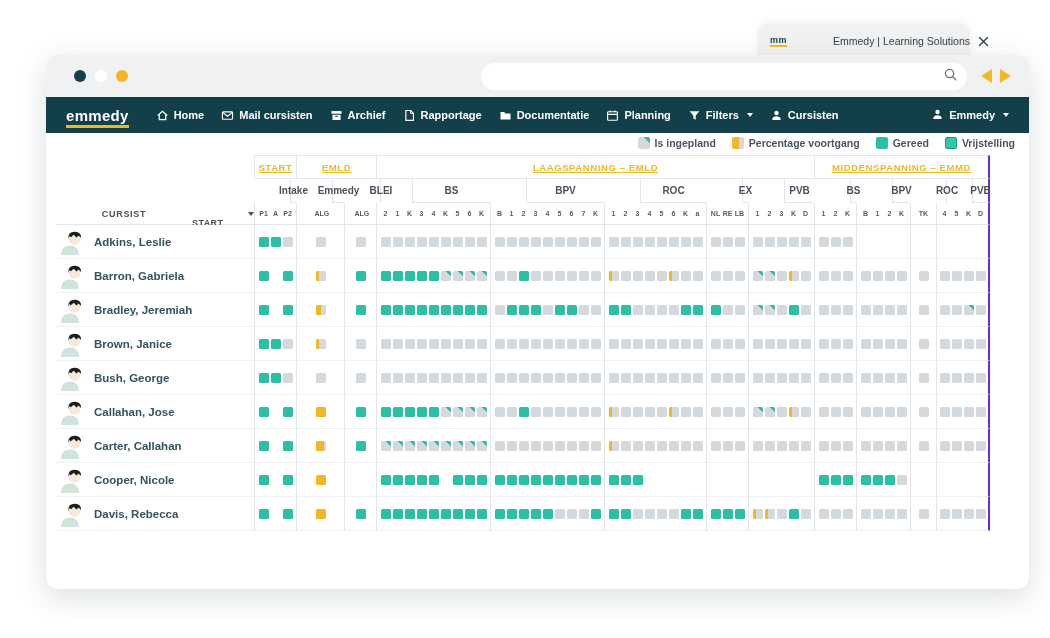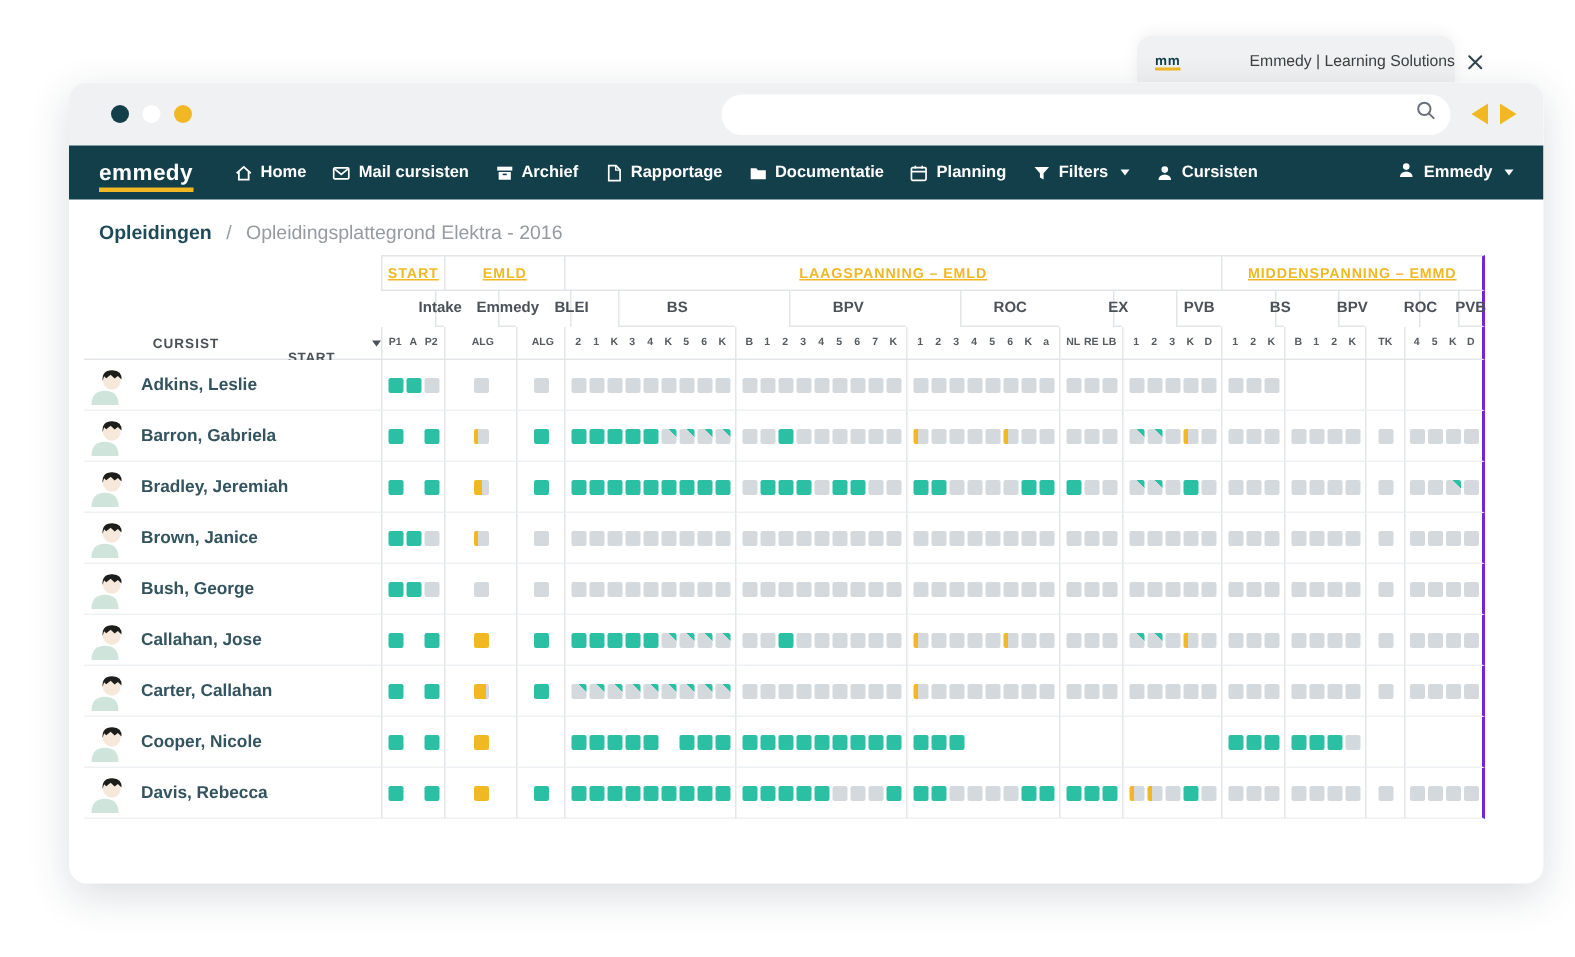--- a/index.html
+++ b/index.html
@@ -199,26 +199,39 @@
     <span class="nav-right">
       <span><svg width="13" height="13" viewBox="0 0 16 16">
             <circle cx="8" cy="5" r="2.7" fill="#fff"></circle>
             <path d="M2.8 13.6 A5.2 4.6 0 0 1 13.2 13.6 Z" fill="#fff"></path>
           </svg></span>
       <span>Emmedy</span>
       <span class="caret"></span>
     </span>
   </div>
 
-  <div class="crumbs">
-    <span class="crumb-root">Opleidingen</span>
-    <span class="crumb-sep">/</span>
-    <span>Opleidingsplattegrond Elektra - 2016</span>
+
+  <div class="legend">
+    <span class="lg-item">
+      <span class="lg lg-planned"></span>
+      <span>Is ingepland</span>
+    </span>
+    <span class="lg-item">
+      <span class="lg lg-percent"></span>
+      <span>Percentage voortgang</span>
+    </span>
+    <span class="lg-item">
+      <span class="lg lg-done"></span>
+      <span>Gereed</span>
+    </span>
+    <span class="lg-item">
+      <span class="lg lg-exempt"></span>
+      <span>Vrijstelling</span>
+    </span>
   </div>
-
 
   <div class="tablewrap">
     <div class="grid" id="grid" style="grid-template-columns: 136px 62px 42px 48px 32px 114px 114px 102px 42px 66px 42px 54px 26px 54px;">
         <div class="row"><div class="gc h1" style="grid-column: span 2;"></div><div class="gc h1 bl bt hb" style="grid-column: span 1;">START</div><div class="gc h1 bl bt hb" style="grid-column: span 2;">EMLD</div><div class="gc h1 bl bt hb" style="grid-column: span 5;">LAAGSPANNING – EMLD</div><div class="gc h1 bl bt hb br" style="grid-column: span 4;">MIDDENSPANNING – EMMD</div></div>
         <div class="row"><div class="gc h2" style="grid-column: span 2;"></div><div class="gc h2 bl hb">Intake</div><div class="gc h2 bl hb">Emmedy</div><div class="gc h2 bl hb">BLEI</div><div class="gc h2 bl hb">BS</div><div class="gc h2 bl hb">BPV</div><div class="gc h2 bl hb">ROC</div><div class="gc h2 bl hb">EX</div><div class="gc h2 bl hb">PVB</div><div class="gc h2 bl hb">BS</div><div class="gc h2 bl hb">BPV</div><div class="gc h2 bl hb">ROC</div><div class="gc h2 bl hb br">PVB</div></div>
         <div class="row"><div class="gc h3 hb cursist">CURSIST</div><div class="gc h3 hb bpvo">
             <span class="lbl">START BPVO</span>
             <span class="caret" style="border-top-color: rgb(74, 81, 88);"></span>
           </div><div class="gc h3 hb bl codes">
             <span class="code">P1</span>

